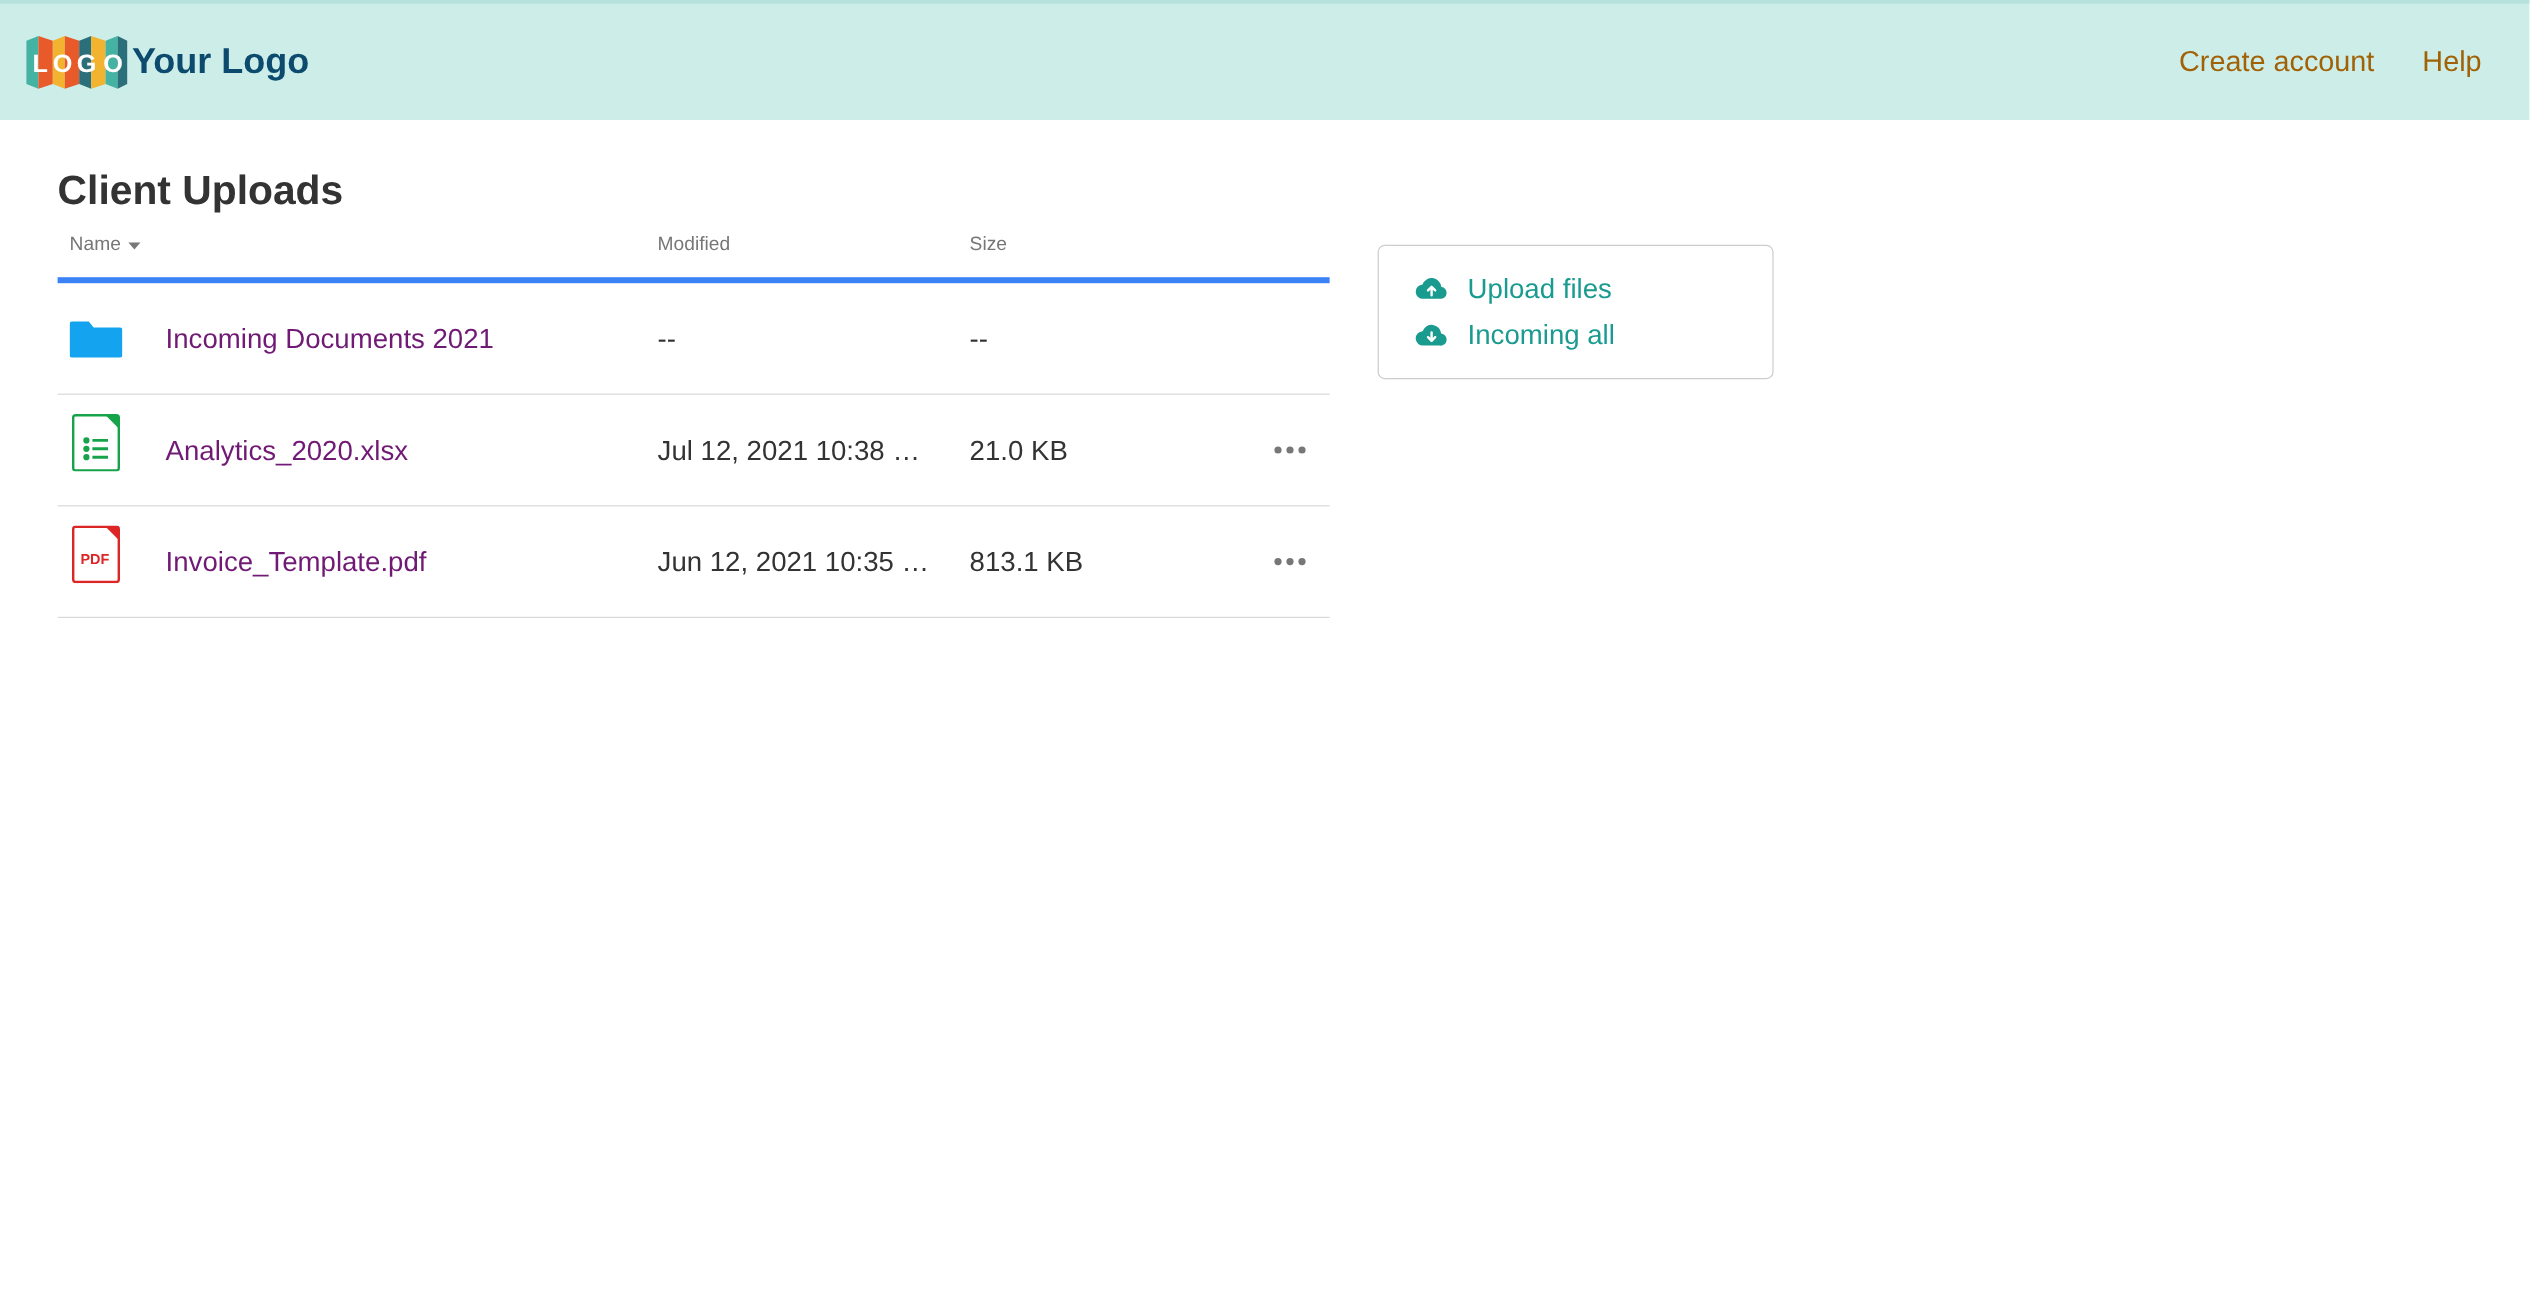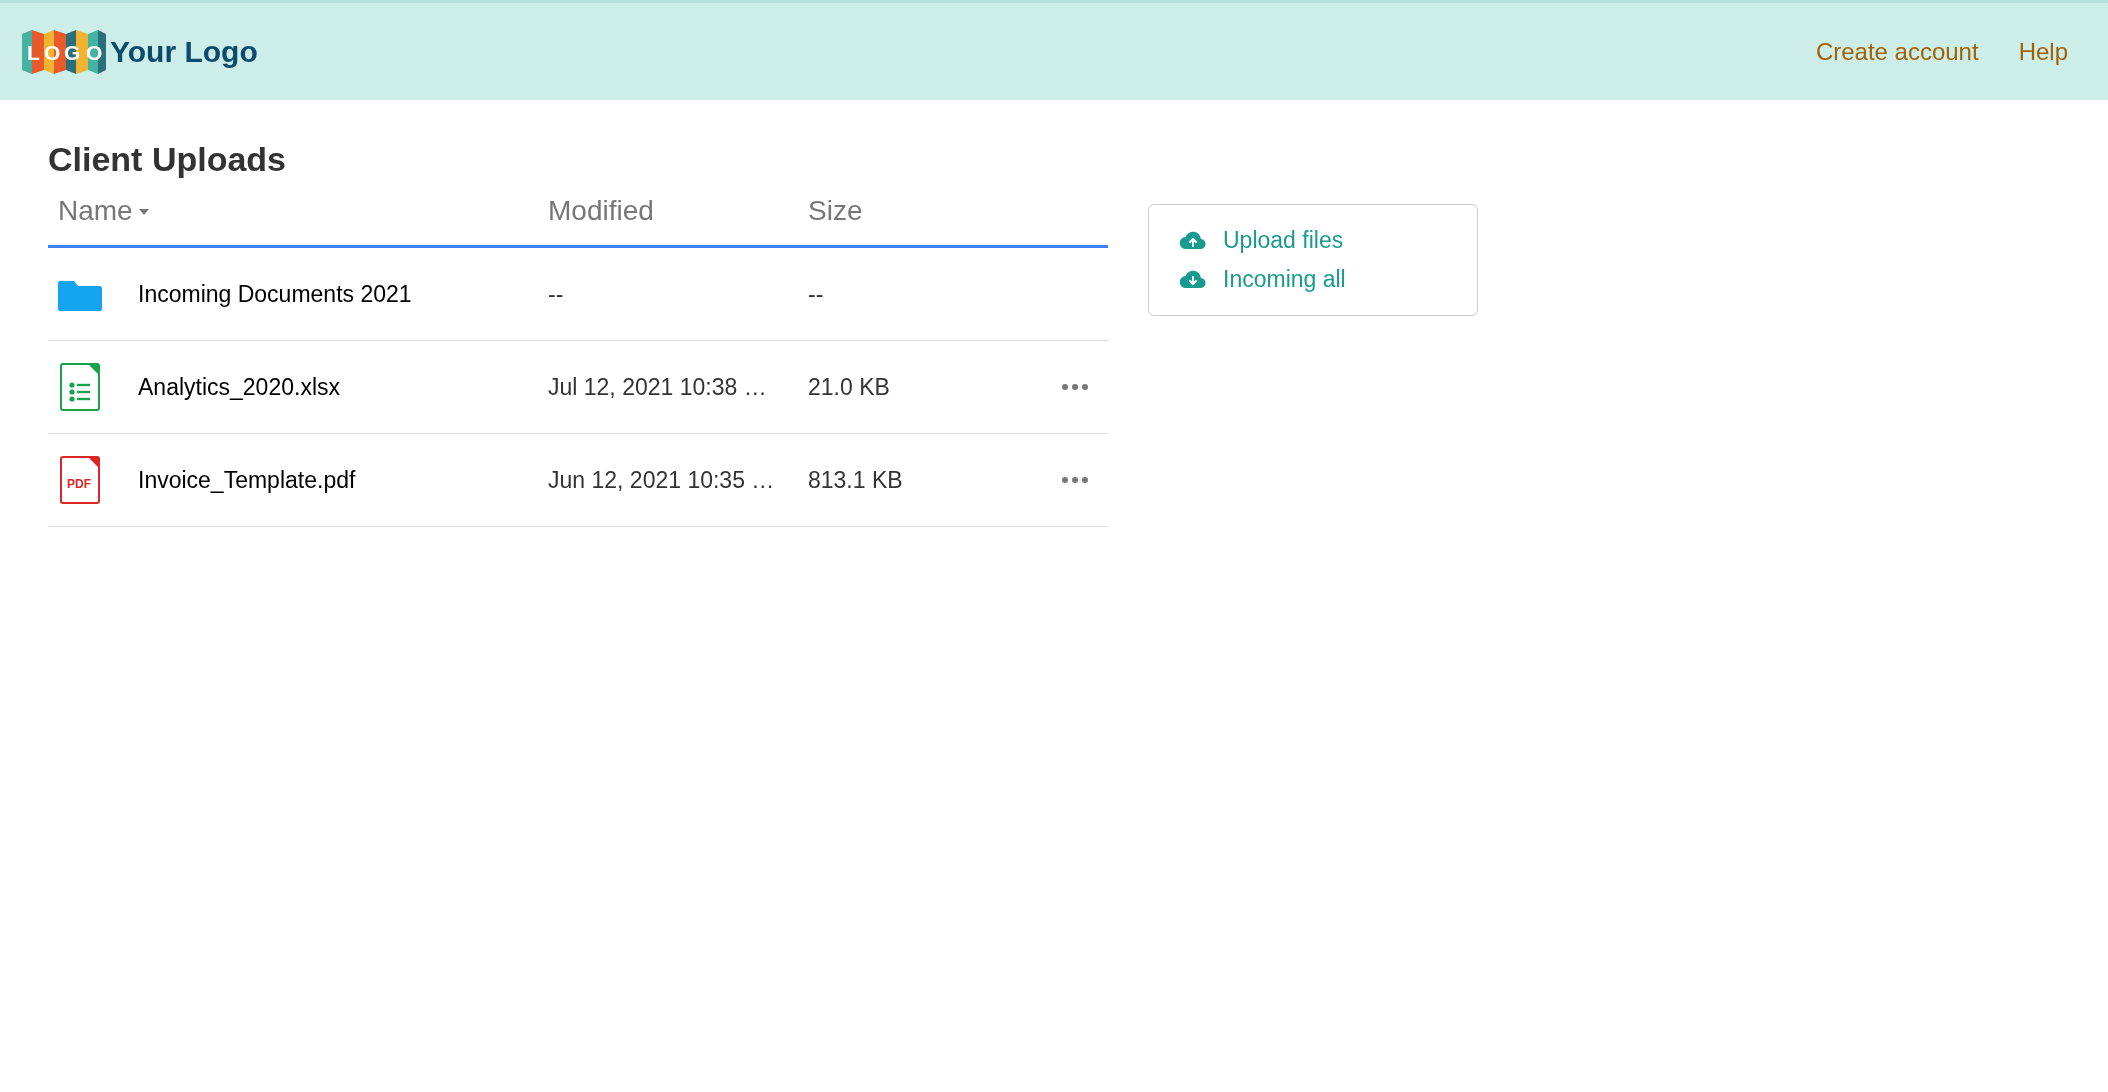--- a/index.html
+++ b/index.html
@@ -44,23 +44,23 @@
   .left-col { flex: 1; max-width: 1060px; }
   .page-title {
     font-size: 34px;
     font-weight: 700;
     color: #333;
     margin-bottom: 16px;
   }
   .table-head {
     display: flex;
     padding: 0 10px 18px 10px;
-    border-bottom: 3px solid #3b82f6;
+    border-bottom: 5px solid #3b82f6;
     color: #777;
-    font-size: 28px;
+    font-size: 16px;
     align-items: center;
   }
   .col-name { flex: 0 0 490px; display:flex; align-items:center; gap:6px; }
   .col-mod  { flex: 0 0 260px; }
   .col-size { flex: 0 0 180px; }
   .col-act  { flex: 1; display:flex; justify-content:flex-end; padding-right:10px; }
   .sort-caret {
     width: 0; height: 0;
     border-left: 5px solid transparent;
     border-right: 5px solid transparent;
@@ -68,23 +68,23 @@
     margin-top: 2px;
   }
   .row {
     display: flex;
     align-items: center;
     padding: 28px 10px;
     border-bottom: 1px solid #d9d9d9;
     font-size: 23px;
     color: #333;
   }
-  .row .col-name { display:flex; align-items:center; gap: 36px; color:#000000; }
+  .row .col-name { display:flex; align-items:center; gap: 36px; color:#701a75; }
   .row .col-mod, .row .col-size { color:#333; white-space: nowrap; overflow: hidden; text-overflow: ellipsis; }
-  .file-icon { width: 44px; height: 36px; flex: 0 0 44px; display:flex; align-items:center; justify-content:center; }
+  .file-icon { width: 44px; height: 36px; flex: 0 0 44px; display:flex; align-items:flex-end; justify-content:center; }
   .more-btn { cursor:pointer; display:flex; gap:4px; }
   .more-btn span { width:6px; height:6px; background:#777; border-radius:50%; }
   .side-panel {
     border: 1px solid #ccc;
     border-radius: 6px;
     padding: 16px 30px;
     width: 330px;
     align-self: flex-start;
     margin-top: 64px;
   }

